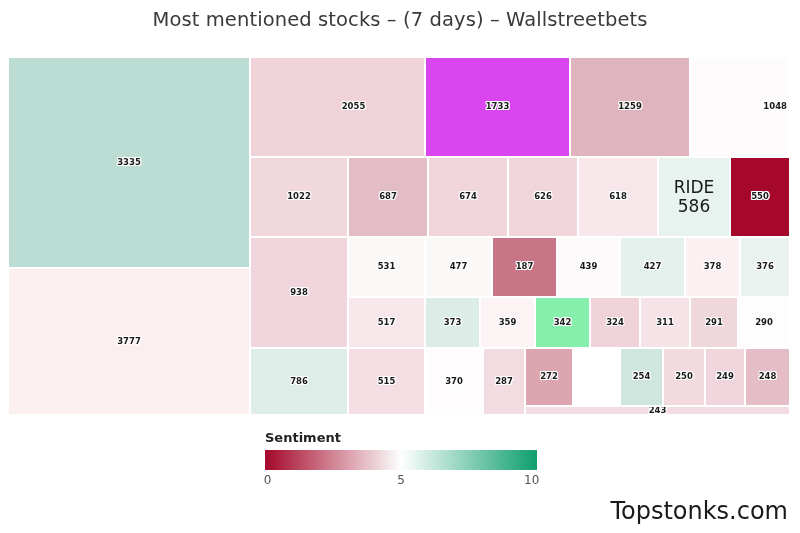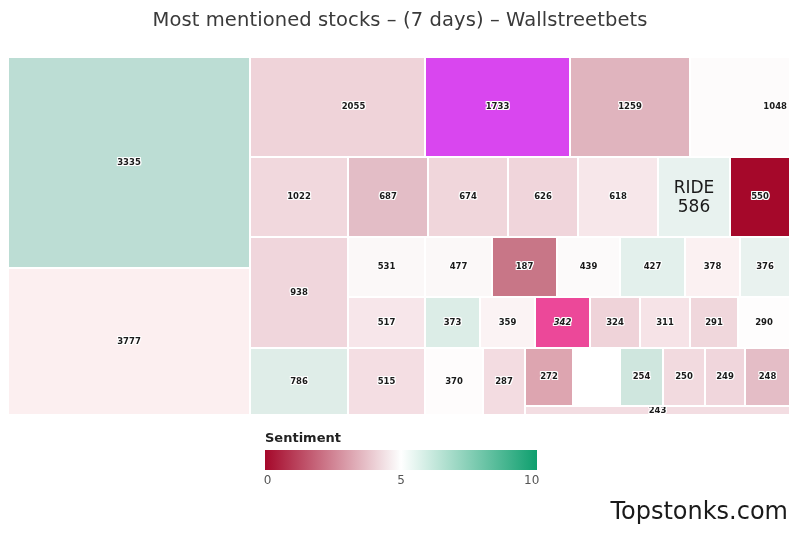--- a/index.html
+++ b/index.html
@@ -183,21 +183,21 @@
     </div>
     <div class="tile" style="left: 340px; top: 240px; width: 77px; height: 51px; background: rgb(247, 230, 234);">
       <span class="tile-label">517</span>
     </div>
     <div class="tile" style="left: 417px; top: 240px; width: 55px; height: 51px; background: rgb(220, 237, 231);">
       <span class="tile-label">373</span>
     </div>
     <div class="tile" style="left: 472px; top: 240px; width: 55px; height: 51px; background: rgb(251, 243, 244);">
       <span class="tile-label">359</span>
     </div>
-    <div class="tile" style="left: 527px; top: 240px; width: 55px; height: 51px; background: #ec4899; font-style: italic;">
+    <div class="tile" style="left: 527px; top: 240px; width: 55px; height: 51px; background: #86efac;">
       <span class="tile-label">342</span>
     </div>
     <div class="tile" style="left: 582px; top: 240px; width: 50px; height: 51px; background: rgb(239, 211, 217);">
       <span class="tile-label">324</span>
     </div>
     <div class="tile" style="left: 632px; top: 240px; width: 50px; height: 51px; background: rgb(246, 227, 231);">
       <span class="tile-label">311</span>
     </div>
     <div class="tile" style="left: 682px; top: 240px; width: 48px; height: 51px; background: rgb(240, 215, 220);">
       <span class="tile-label">291</span>

